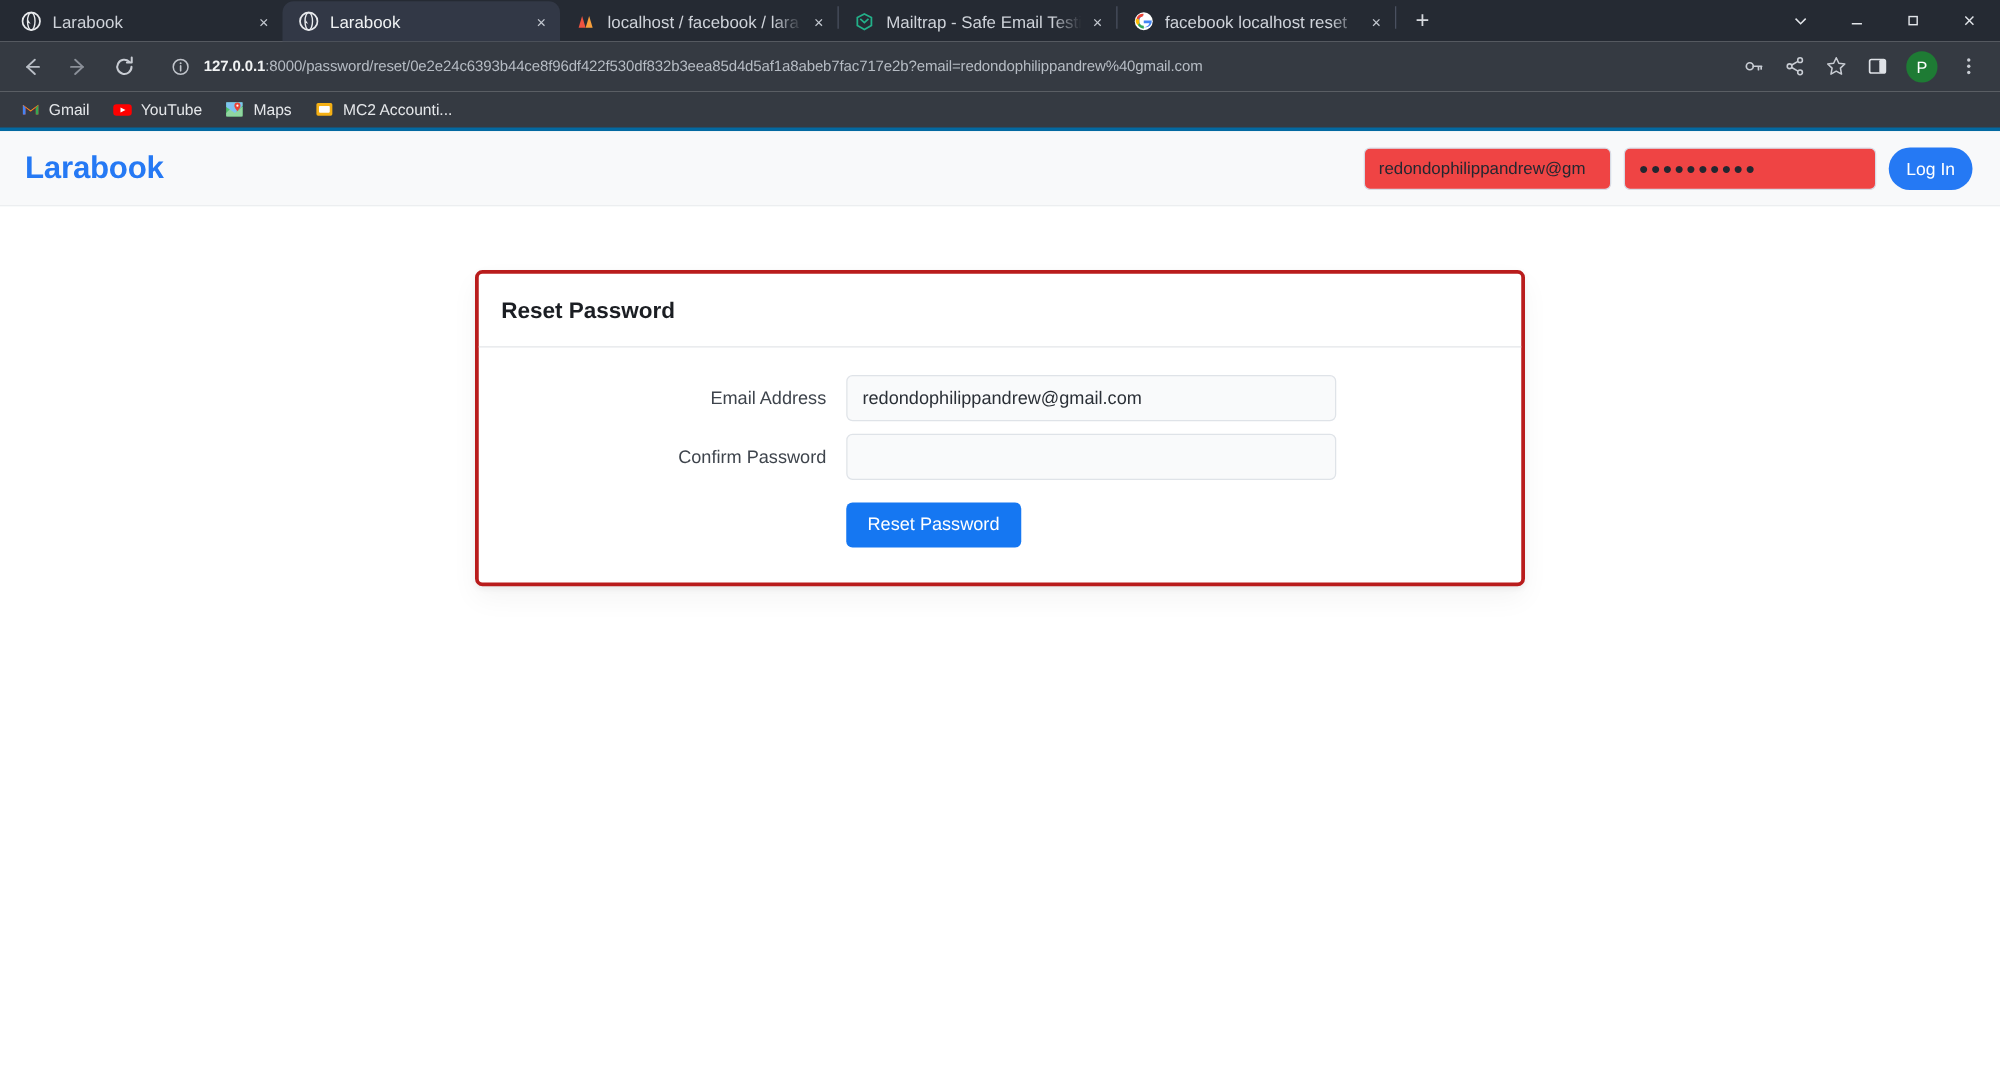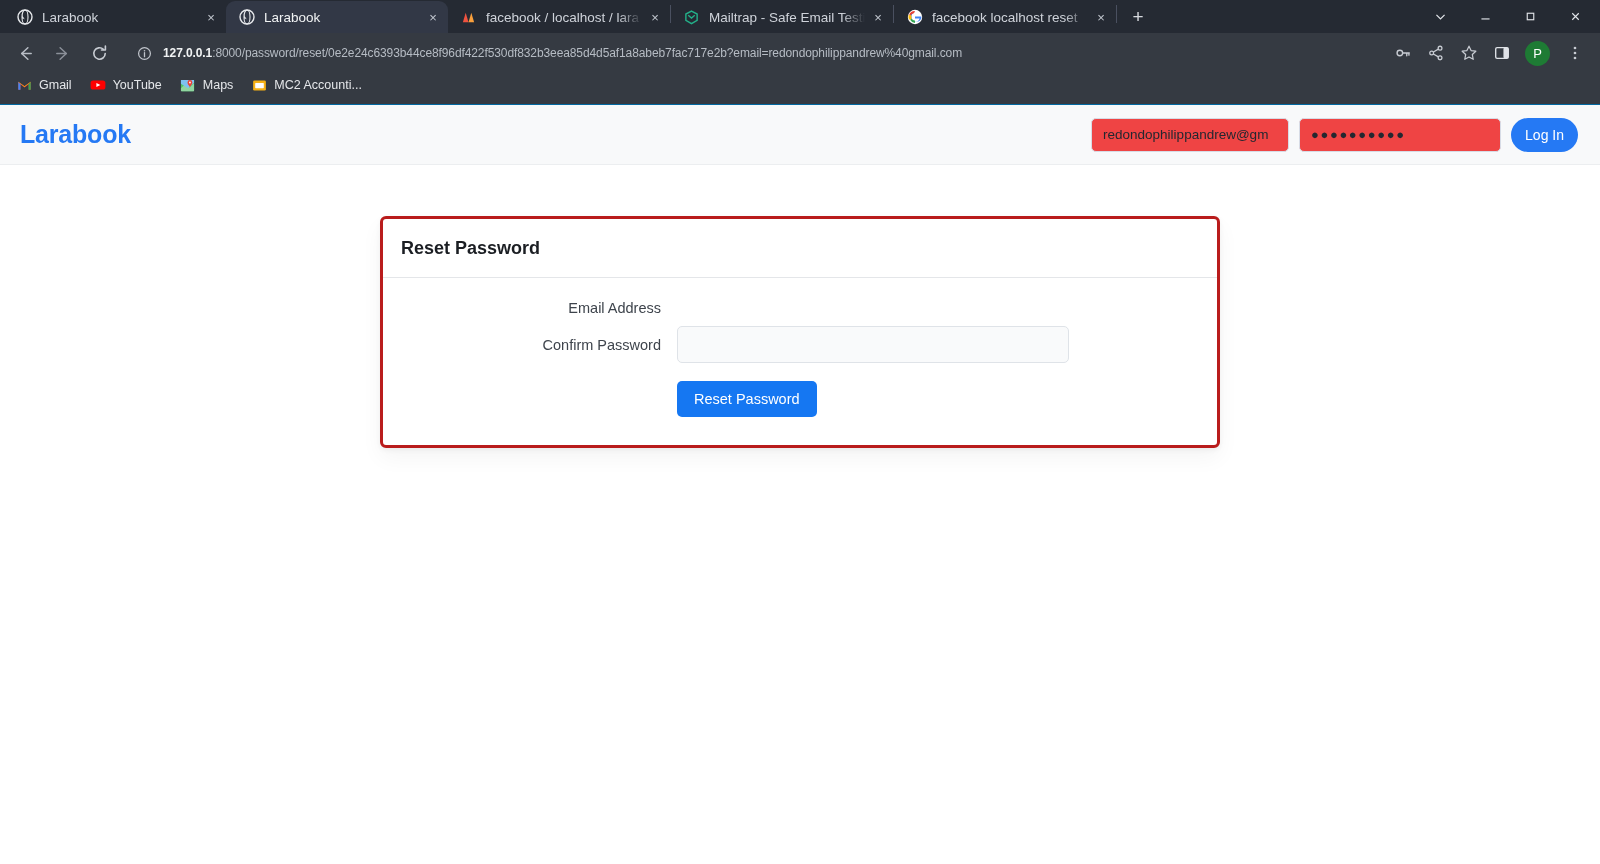--- a/index.html
+++ b/index.html
@@ -119,24 +119,24 @@
     width: 25px; height: 25px; border-radius: 50%;
     background: #1e7b34; color: #fff;
     display: flex; align-items: center; justify-content: center;
     font-size: 13px; font-weight: 500;
     margin: 0 7px 0 8px;
   }
 
   .bookmarks {
     height: 32px;
     background: #353a42;
-    display: flex; align-items: flex-start;
+    display: flex; align-items: center;
     padding: 0 8px;
     flex: 0 0 32px;
-    border-bottom: 1px solid #0369a1;
+    border-bottom: 3px solid #0369a1;
   }
   .bm {
     display: flex; align-items: center;
     padding: 4px 8px; margin-right: 2px;
     border-radius: 4px;
     color: #e5e7ea; font-size: 12.5px;
     max-width: 170px;
   }
   .bm .bm-ico {
     width: 16px; height: 16px; flex: 0 0 16px;
@@ -273,21 +273,21 @@
       <span class="tab-close">×</span>
     </div>
 
     <div class="tab">
       <span class="favicon">
         <svg width="15" height="15" viewBox="0 0 16 16">
           <path d="M2 13 L5 3 L8 13 Z" fill="#f05340"></path>
           <path d="M8 13 L11 3 L14 13 Z" fill="#f9a03c"></path>
         </svg>
       </span>
-      <span class="tab-title">facebook / localhost / lara</span>
+      <span class="tab-title">localhost / facebook / lara</span>
       <span class="tab-close">×</span>
     </div>
     <div class="tab-sep"></div>
 
     <div class="tab">
       <span class="favicon">
         <svg width="15" height="15" viewBox="0 0 16 16">
           <path d="M8 1.2 L14 4.3 V11 L8 14.5 L2 11 V4.3 Z" fill="none" stroke="#23b089" stroke-width="1.5"></path>
           <path d="M4.5 5.5 L8 8.6 L11.5 5.5" fill="none" stroke="#23b089" stroke-width="1.5"></path>
         </svg>
@@ -464,20 +464,21 @@
 
     <div class="page-body">
       <div class="card">
         <div class="card-header">
           <div class="card-title">Reset Password</div>
         </div>
         <div class="card-body">
 
           <div class="form-row">
             <div class="form-label">Email Address</div>
+            <input class="form-field" type="text" value="redondophilippandrew@gmail.com" style="">
           </div>
 
 
           <div class="form-row">
             <div class="form-label">Confirm Password</div>
             <input class="form-field" type="password" value="" style="">
           </div>
 
           <div class="form-actions">
             <div class="spacer"></div>

